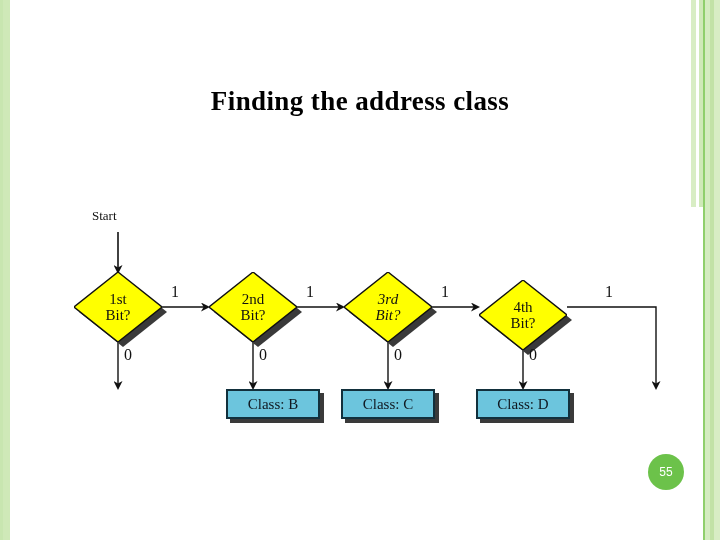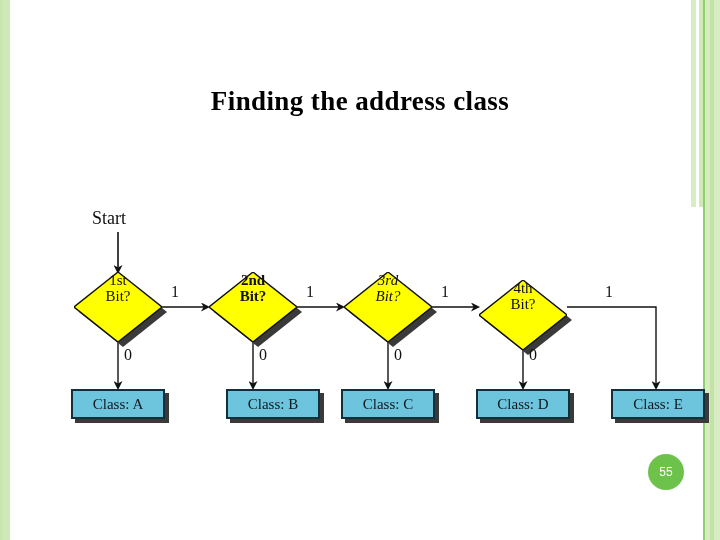--- a/index.html
+++ b/index.html
@@ -60,21 +60,21 @@
     top: 0;
     width: 720px;
     height: 540px;
     pointer-events: none;
   }
   #flow * { pointer-events: auto; }
 
   .start-label {
     position: absolute;
     font-family: "Liberation Serif", serif;
-    font-size: 18px;
+    font-size: 13px;
     color: #111111;
   }
 
   
   .diamond-wrap {
     position: absolute;
     width: 88px;
     height: 70px;
   }
   .diamond-shadow,
@@ -90,20 +90,21 @@
   }
   .dlabel {
     position: absolute;
     left: 0;
     top: 0;
     width: 88px;
     height: 70px;
     display: flex;
     flex-direction: column;
     align-items: center;
+    justify-content: center;
     font-family: "Liberation Serif", serif;
     font-size: 15px;
     line-height: 1.08;
     color: #111111;
     text-align: center;
   }
 
   
   .cbox {
     position: absolute;
@@ -210,21 +211,21 @@
       </svg>
       <svg class="diamond-face" viewBox="0 0 88 70">
         <polygon points="44,0 88,35 44,70 0,35" fill="#ffff00" stroke="#111111" stroke-width="1.4"></polygon>
       </svg>
       <div class="dlabel">
         <span>1st</span>
         <span>Bit?</span>
       </div>
     </div>
 
-    <div class="diamond-wrap" style="left:209px; top:272px;font-weight:bold;">
+    <div class="diamond-wrap" style="left:209px; top:272px;">
       <svg class="diamond-shadow" viewBox="0 0 88 70">
         <polygon points="44,0 88,35 44,70 0,35" fill="#3a3a3a"></polygon>
       </svg>
       <svg class="diamond-face" viewBox="0 0 88 70">
         <polygon points="44,0 88,35 44,70 0,35" fill="#ffff00" stroke="#111111" stroke-width="1.4"></polygon>
       </svg>
       <div class="dlabel">
         <span>2nd</span>
         <span>Bit?</span>
       </div>
@@ -259,42 +260,34 @@
     <div class="elabel" style="left:171px; top:283px;">1</div>
     <div class="elabel" style="left:306px; top:283px;">1</div>
     <div class="elabel" style="left:441px; top:283px;">1</div>
     <div class="elabel" style="left:605px; top:283px;">1</div>
 
     <div class="elabel" style="left:124px; top:346px;">0</div>
     <div class="elabel" style="left:259px; top:346px;">0</div>
     <div class="elabel" style="left:394px; top:346px;">0</div>
     <div class="elabel" style="left:529px; top:346px;">0</div>
 
-    <div class="cbox" style="left:71px; top:389px;">
-      <div class="cbox-shadow"></div>
-      <div class="cbox-face">Class: A</div>
-    </div>
 
     <div class="cbox" style="left:206px; top:389px;margin-left:20px;">
       <div class="cbox-shadow"></div>
       <div class="cbox-face">Class: B</div>
     </div>
 
     <div class="cbox" style="left:341px; top:389px;">
       <div class="cbox-shadow"></div>
       <div class="cbox-face">Class: C</div>
     </div>
 
     <div class="cbox" style="left:476px; top:389px;padding-left:27px;">
       <div class="cbox-shadow"></div>
       <div class="cbox-face">Class: D</div>
     </div>
 
-    <div class="cbox" style="left:611px; top:389px;">
-      <div class="cbox-shadow"></div>
-      <div class="cbox-face">Class: E</div>
-    </div>
 
   </div>
 
   <div id="page-badge">55</div>
 
 </div>
 
 </body></html>

